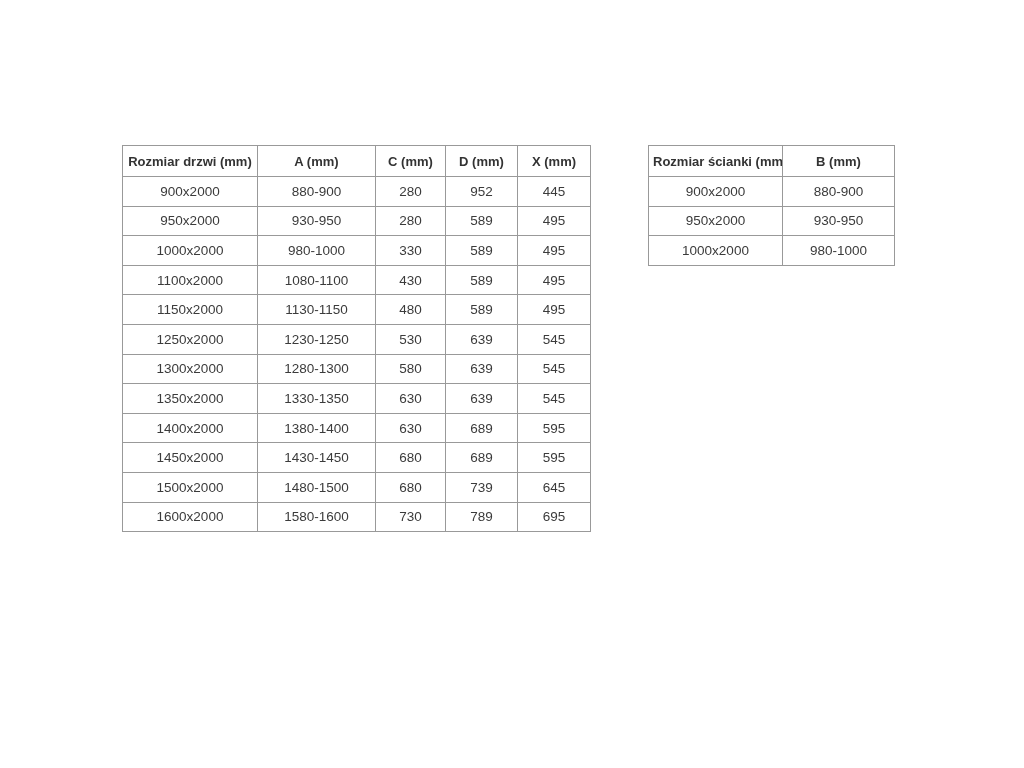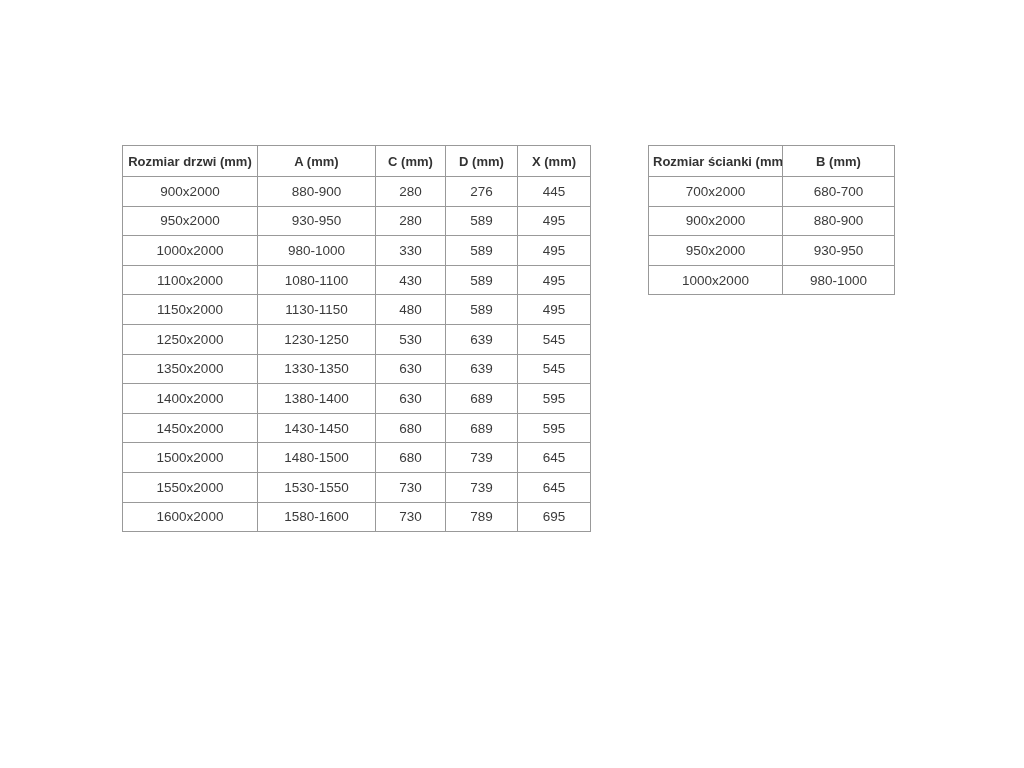--- a/index.html
+++ b/index.html
@@ -79,21 +79,21 @@
         <th>C (mm)</th>
         <th>D (mm)</th>
         <th>X (mm)</th>
       </tr>
     </thead>
     <tbody>
         <tr>
           <td>900x2000</td>
           <td>880-900</td>
           <td>280</td>
-          <td>276</td>
+          <td>952</td>
           <td>445</td>
         </tr>
         <tr>
           <td>950x2000</td>
           <td>930-950</td>
           <td>280</td>
           <td>589</td>
           <td>495</td>
         </tr>
         <tr>
@@ -118,20 +118,27 @@
           <td>495</td>
         </tr>
         <tr>
           <td>1250x2000</td>
           <td>1230-1250</td>
           <td>530</td>
           <td>639</td>
           <td>545</td>
         </tr>
         <tr>
+          <td>1300x2000</td>
+          <td>1280-1300</td>
+          <td>580</td>
+          <td>639</td>
+          <td>545</td>
+        </tr>
+        <tr>
           <td>1350x2000</td>
           <td>1330-1350</td>
           <td>630</td>
           <td>639</td>
           <td>545</td>
         </tr>
         <tr>
           <td>1400x2000</td>
           <td>1380-1400</td>
           <td>630</td>
@@ -142,27 +149,20 @@
           <td>1450x2000</td>
           <td>1430-1450</td>
           <td>680</td>
           <td>689</td>
           <td>595</td>
         </tr>
         <tr>
           <td>1500x2000</td>
           <td>1480-1500</td>
           <td>680</td>
-          <td>739</td>
-          <td>645</td>
-        </tr>
-        <tr>
-          <td>1550x2000</td>
-          <td>1530-1550</td>
-          <td>730</td>
           <td>739</td>
           <td>645</td>
         </tr>
         <tr>
           <td>1600x2000</td>
           <td>1580-1600</td>
           <td>730</td>
           <td>789</td>
           <td>695</td>
         </tr>
@@ -175,24 +175,20 @@
         <col class="c1">
     </colgroup>
     <thead>
       <tr>
         <th>Rozmiar ścianki (mm)</th>
         <th>B (mm)</th>
       </tr>
     </thead>
     <tbody>
         <tr>
-          <td>700x2000</td>
-          <td>680-700</td>
-        </tr>
-        <tr>
           <td>900x2000</td>
           <td>880-900</td>
         </tr>
         <tr>
           <td>950x2000</td>
           <td>930-950</td>
         </tr>
         <tr>
           <td>1000x2000</td>
           <td>980-1000</td>

